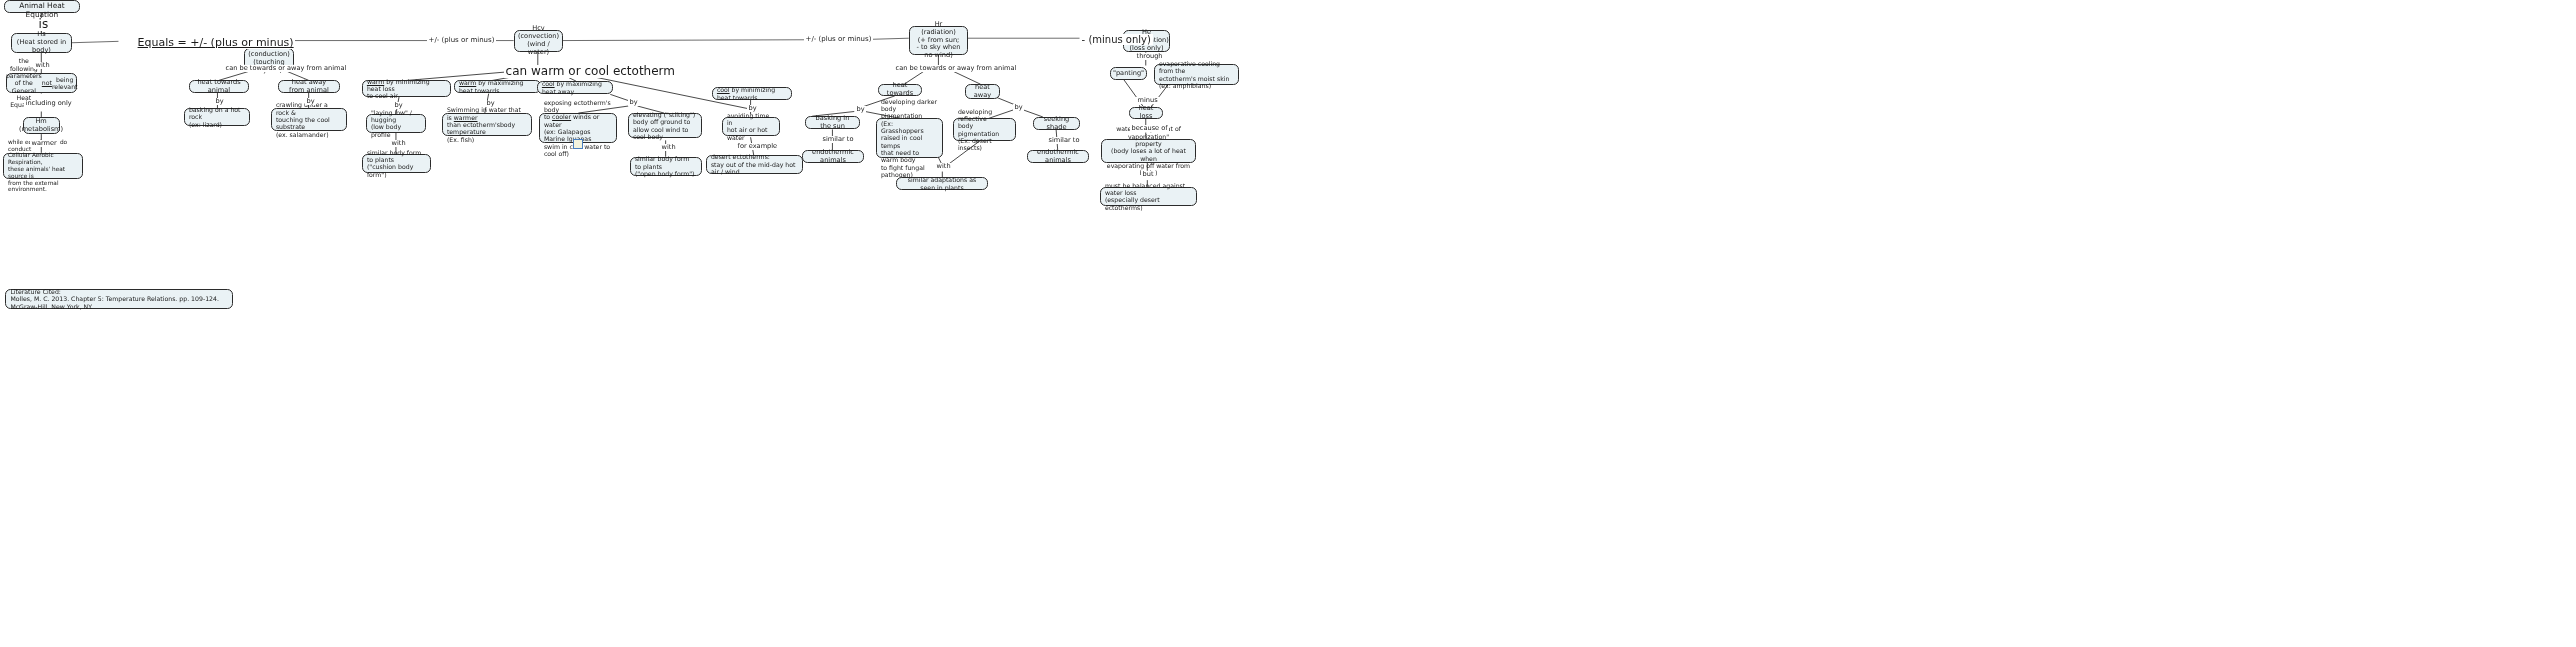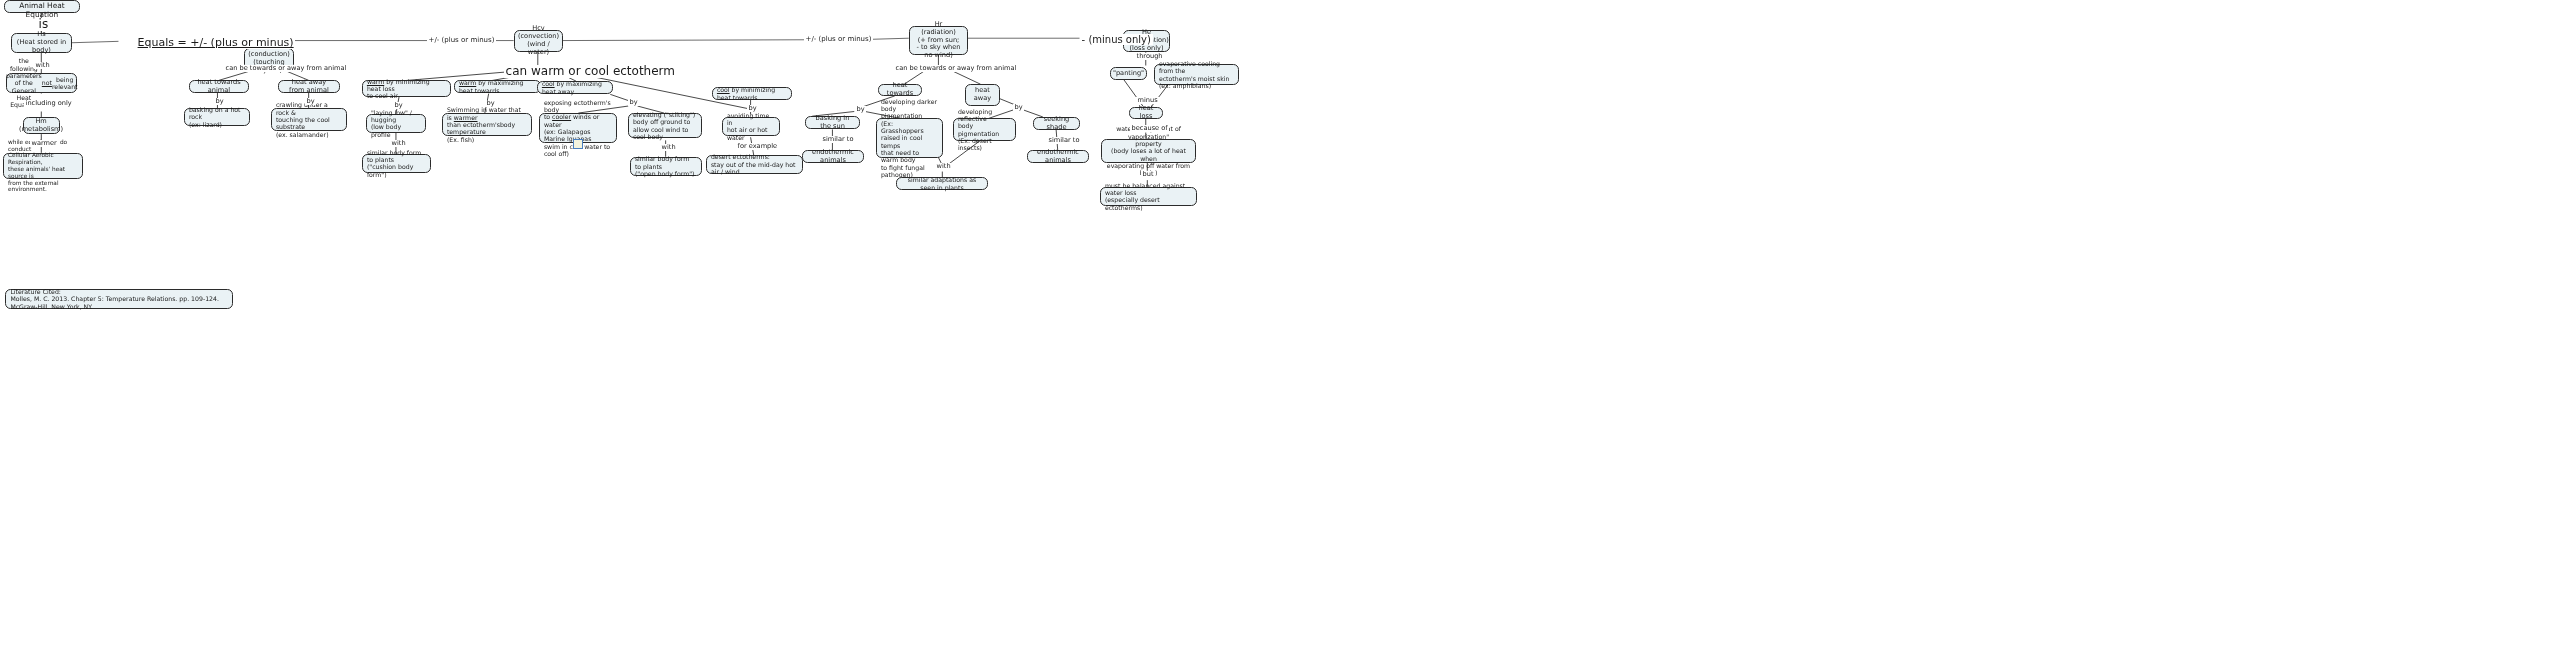--- a/index.html
+++ b/index.html
@@ -273,21 +273,21 @@
 
   <div class="node" style="left:909px; top:26px; width:59px; height:29px; font-size:6.6px;">Hr
 (radiation)
 (+ from sun;
 - to sky when no wind)</div>
 
   <div class="link-label" style="left:894px; top:65px; font-size:6.6px;">can be towards or away from animal</div>
 
   <div class="node" style="left:878px; top:84px; width:44px; height:11.7px; font-size:6.6px;">heat towards</div>
 
-  <div class="node" style="left:965px; top:84px; width:35px; height:22px; font-size:6.6px;">heat away</div>
+  <div class="node" style="left:965px; top:84px; width:35px; height:15px; font-size:6.6px;">heat away</div>
 
   <div class="link-label" style="left:855px; top:106px; font-size:6.6px;">by</div>
 
   <div class="link-label" style="left:1013px; top:104px; font-size:6.6px;">by</div>
 
   <div class="node" style="left:805px; top:116px; width:55px; height:13.3px; font-size:6.6px;">basking in the sun</div>
 
   <div class="link-label" style="left:821px; top:136px; font-size:6.6px;">similar to</div>
 
   <div class="node" style="left:802px; top:150px; width:62px; height:13.3px; font-size:6.6px;">endothermic animals</div>

